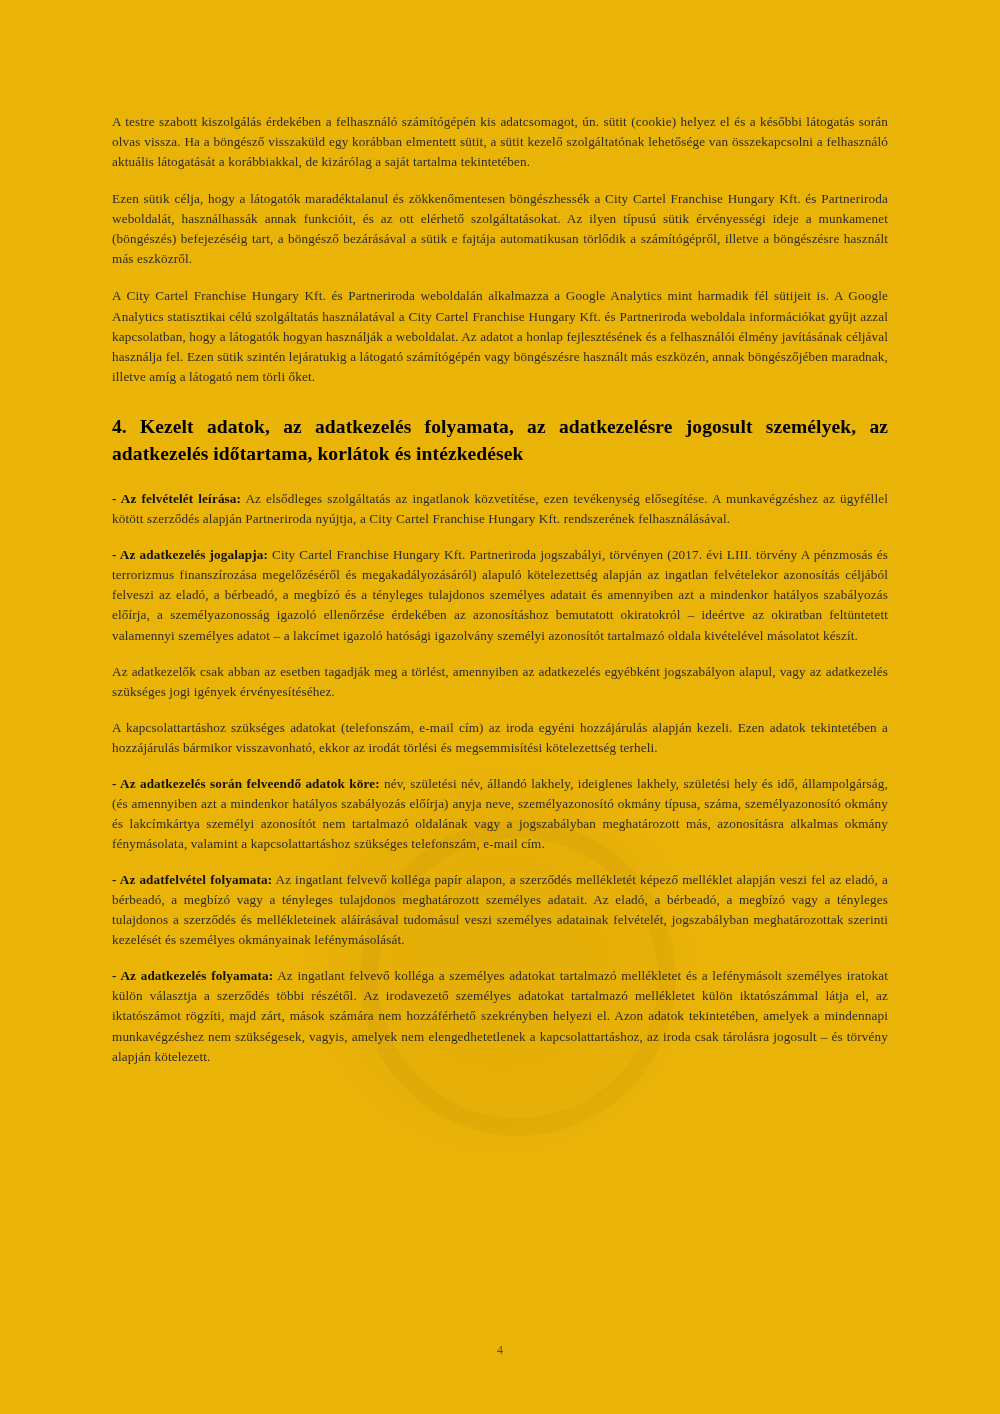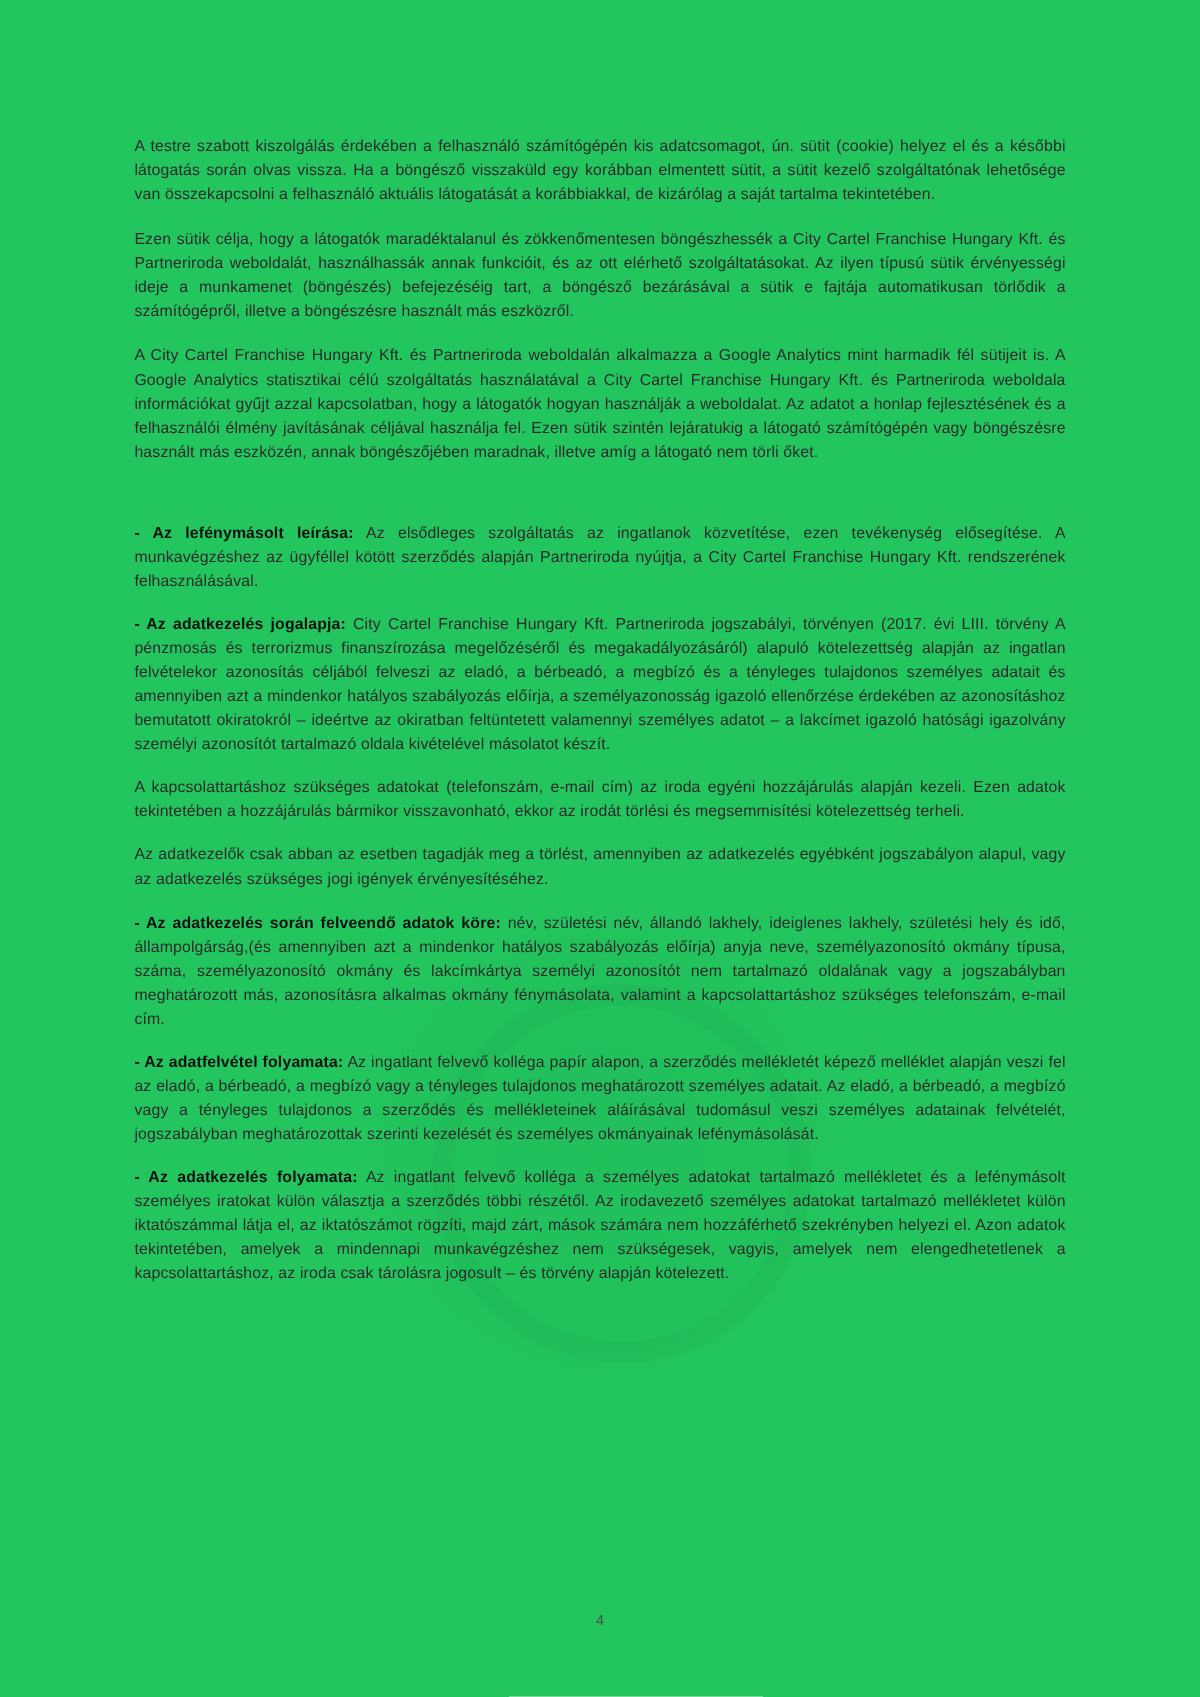--- a/index.html
+++ b/index.html
@@ -4,24 +4,24 @@
 <style>
   html, body {
     margin: 0;
     padding: 0;
     background: #ffffff;
   }
   .page {
     position: relative;
     width: 1000px;
     height: 1414px;
-    background: #22c55e;
+    background: #eab308;
     margin: 0 auto;
     overflow: hidden;
-    font-family: Liberation Sans, sans-serif;
+    font-family: Liberation Serif, serif;
     color: #1a1a1a;
   }
   .content {
     position: absolute;
     left: 112px;
     top: 112px;
     width: 776px;
   }
   p {
     margin: 0 0 0 0;
@@ -106,31 +106,32 @@
 
     <p class="para">A testre szabott kiszolgálás érdekében a felhasználó számítógépén kis adatcsomagot, ún. sütit (cookie) helyez el és a későbbi látogatás során olvas vissza. Ha a böngésző visszaküld egy korábban elmentett sütit, a sütit kezelő szolgáltatónak lehetősége van összekapcsolni a felhasználó aktuális látogatását a korábbiakkal, de kizárólag a saját tartalma tekintetében.</p>
 
     <div class="gap-md"></div>
     <p class="para">Ezen sütik célja, hogy a látogatók maradéktalanul és zökkenőmentesen böngészhessék a City Cartel Franchise Hungary Kft. és Partneriroda weboldalát, használhassák annak funkcióit, és az ott elérhető szolgáltatásokat. Az ilyen típusú sütik érvényességi ideje a munkamenet (böngészés) befejezéséig tart, a böngésző bezárásával a sütik  e fajtája automatikusan törlődik a számítógépről, illetve a böngészésre használt más eszközről.</p>
 
     <div class="gap-md"></div>
     <p class="para">A City Cartel Franchise Hungary Kft. és Partneriroda weboldalán alkalmazza a Google Analytics mint harmadik fél sütijeit is. A  Google Analytics statisztikai célú szolgáltatás használatával  a City Cartel Franchise Hungary Kft. és Partneriroda weboldala információkat gyűjt azzal kapcsolatban, hogy a látogatók hogyan használják a weboldalat. Az adatot a honlap fejlesztésének és a felhasználói élmény javításának céljával használja fel.  Ezen sütik szintén lejáratukig a látogató számítógépén vagy böngészésre használt más eszközén, annak böngészőjében maradnak, illetve amíg a látogató nem törli őket.</p>
 
     <div class="gap-lg"></div>
+    <h2 class="major">4.  Kezelt  adatok,  az  adatkezelés  folyamata,  az  adatkezelésre  jogosult személyek, az adatkezelés időtartama, korlátok és intézkedések</h2>
 
     <div class="gap-md"></div>
     <div style="height:4px"></div>
 
-    <p class="para"><span class="b">-  Az  lefénymásolt  leírása:</span><span> Az  elsődleges  szolgáltatás  az  ingatlanok  közvetítése,  ezen  tevékenység elősegítése. A munkavégzéshez az ügyféllel kötött szerződés alapján Partneriroda nyújtja, a City Cartel Franchise Hungary Kft. rendszerének felhasználásával.</span></p>
+    <p class="para"><span class="b">-  Az  felvételét  leírása:</span><span> Az  elsődleges  szolgáltatás  az  ingatlanok  közvetítése,  ezen  tevékenység elősegítése. A munkavégzéshez az ügyféllel kötött szerződés alapján Partneriroda nyújtja, a City Cartel Franchise Hungary Kft. rendszerének felhasználásával.</span></p>
 
     <p class="para"><span class="b">- Az adatkezelés jogalapja:</span><span> City Cartel Franchise Hungary Kft. Partneriroda jogszabályi, törvényen (2017. évi LIII. törvény A pénzmosás és terrorizmus finanszírozása megelőzéséről és megakadályozásáról) alapuló kötelezettség alapján az ingatlan felvételekor azonosítás céljából felveszi az eladó, a bérbeadó, a megbízó és a tényleges tulajdonos személyes adatait és amennyiben azt a mindenkor hatályos szabályozás előírja, a személyazonosság igazoló ellenőrzése érdekében az azonosításhoz bemutatott okiratokról – ideértve az okiratban feltüntetett valamennyi személyes adatot – a lakcímet igazoló hatósági igazolvány személyi azonosítót tartalmazó oldala kivételével másolatot készít.</span></p>
 
+    <p class="para">Az adatkezelők csak abban az esetben tagadják meg a törlést, amennyiben az adatkezelés egyébként jogszabályon alapul, vagy az adatkezelés szükséges jogi igények érvényesítéséhez.</p>
+
     <p class="para">A kapcsolattartáshoz szükséges adatokat (telefonszám, e-mail cím) az iroda egyéni hozzájárulás alapján kezeli.  Ezen  adatok  tekintetében  a  hozzájárulás  bármikor  visszavonható,  ekkor  az  irodát  törlési  és megsemmisítési kötelezettség terheli.</p>
-
-    <p class="para">Az adatkezelők csak abban az esetben tagadják meg a törlést, amennyiben az adatkezelés egyébként jogszabályon alapul, vagy az adatkezelés szükséges jogi igények érvényesítéséhez.</p>
 
 
     <p class="para"><span class="b">- Az adatkezelés során felveendő adatok köre:</span><span> név, születési név, állandó lakhely, ideiglenes lakhely, születési hely és idő, állampolgárság,(és amennyiben azt a mindenkor hatályos szabályozás előírja) anyja neve, személyazonosító okmány típusa, száma, személyazonosító okmány és lakcímkártya személyi azonosítót  nem  tartalmazó  oldalának  vagy  a  jogszabályban  meghatározott  más,  azonosításra  alkalmas okmány fénymásolata, valamint a kapcsolattartáshoz szükséges telefonszám, e-mail cím.</span></p>
 
     <p class="para"><span class="b">- Az adatfelvétel folyamata:</span><span>  Az ingatlant felvevő kolléga papír alapon, a szerződés mellékletét képező melléklet  alapján  veszi  fel  az  eladó,  a  bérbeadó,  a  megbízó  vagy  a  tényleges  tulajdonos  meghatározott személyes  adatait.  Az  eladó,  a  bérbeadó,  a  megbízó  vagy  a  tényleges  tulajdonos  a  szerződés  és mellékleteinek aláírásával tudomásul veszi személyes adatainak felvételét, jogszabályban meghatározottak szerinti kezelését és személyes okmányainak lefénymásolását.</span></p>
 
     <p class="para"><span class="b">- Az adatkezelés folyamata:</span><span> Az ingatlant felvevő kolléga a személyes adatokat tartalmazó mellékletet és a lefénymásolt személyes iratokat külön választja a szerződés többi részétől. Az irodavezető személyes adatokat tartalmazó mellékletet külön iktatószámmal látja el, az iktatószámot rögzíti, majd zárt, mások számára  nem  hozzáférhető  szekrényben  helyezi  el.   Azon  adatok  tekintetében,  amelyek  a  mindennapi munkavégzéshez nem szükségesek, vagyis, amelyek nem elengedhetetlenek a kapcsolattartáshoz, az iroda csak tárolásra jogosult – és törvény alapján kötelezett.</span></p>
 
   </div>
 

